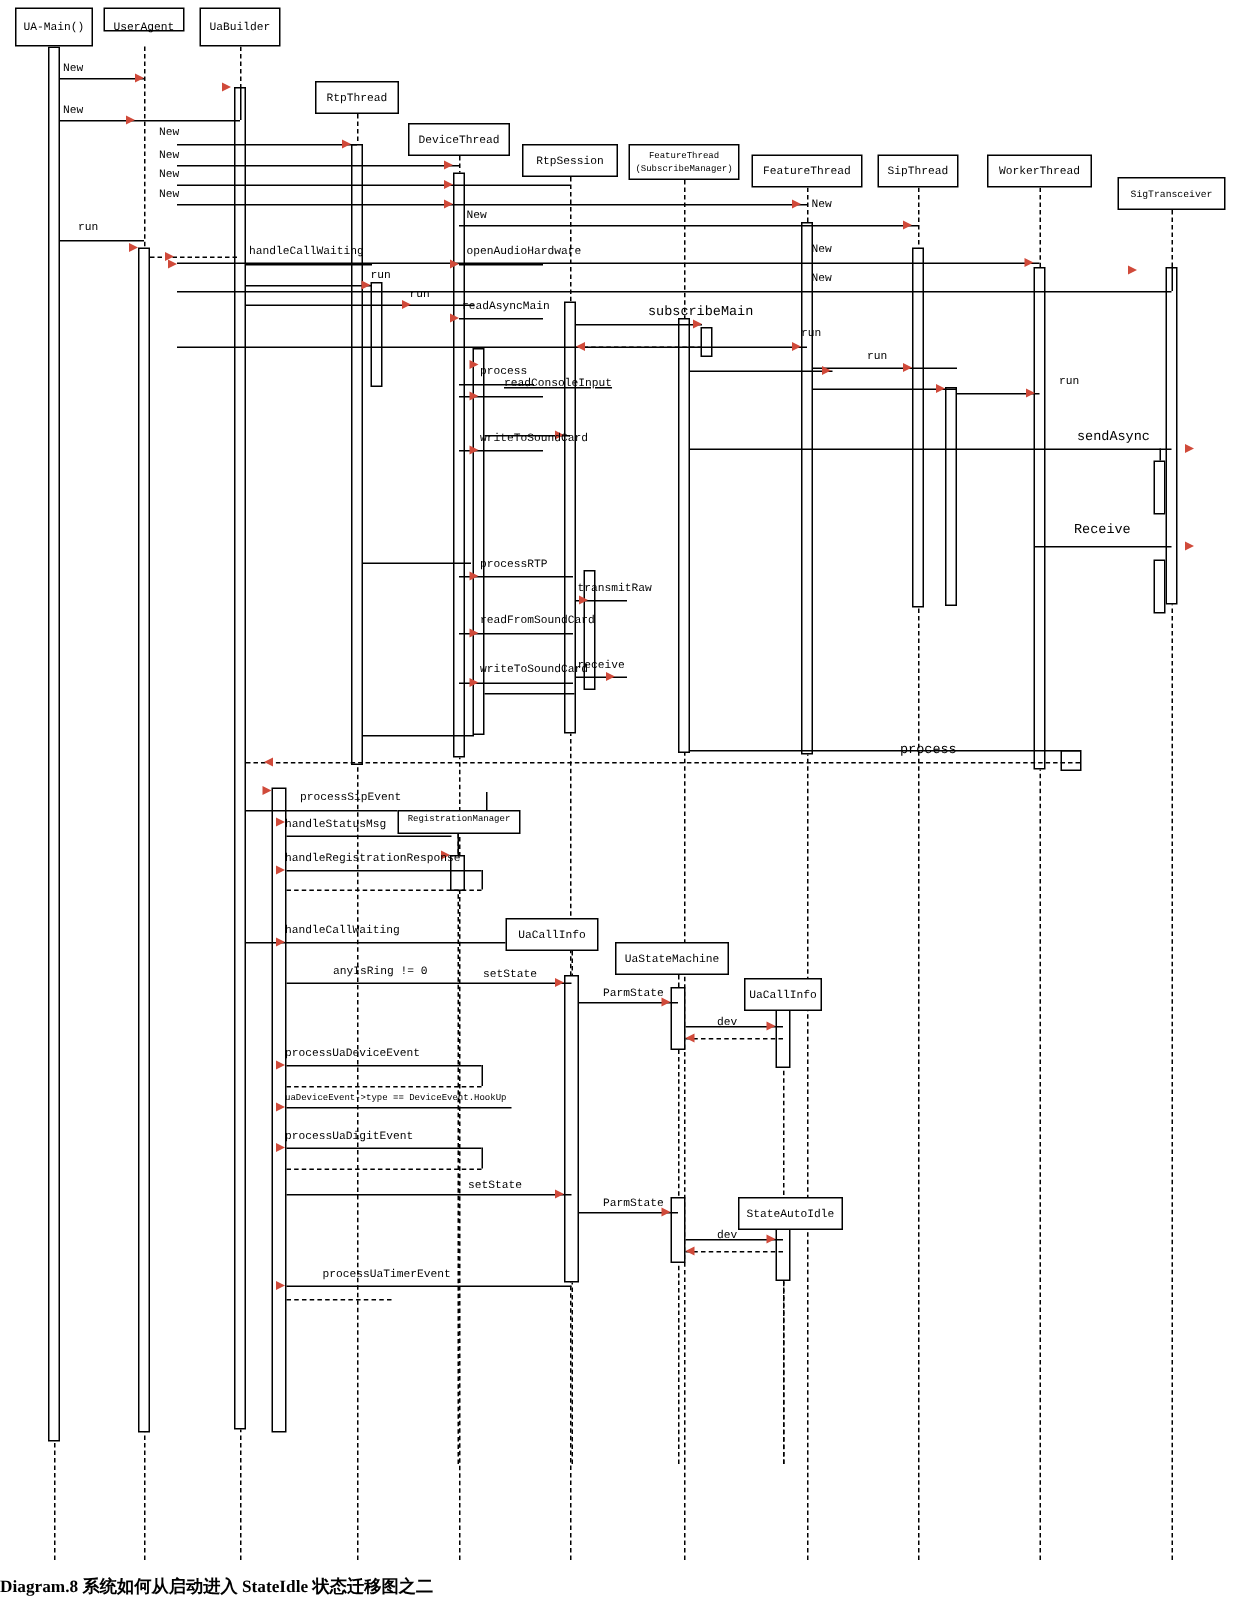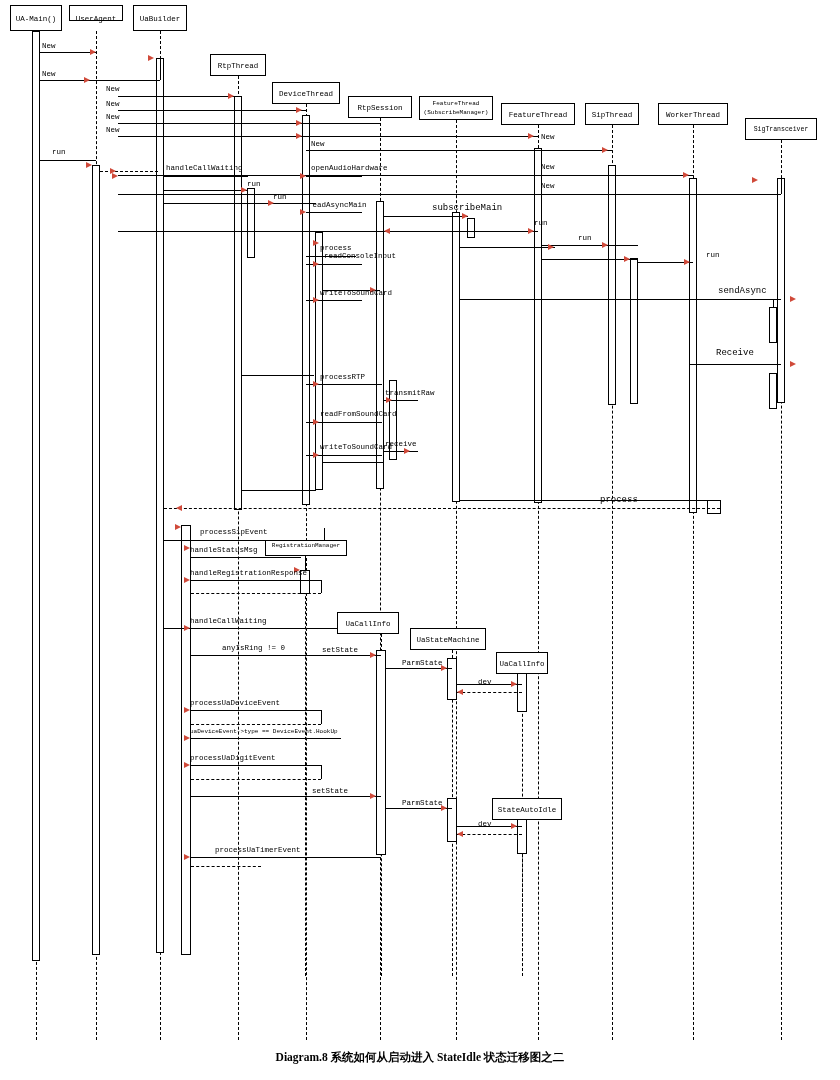--- a/index.html
+++ b/index.html
@@ -87,21 +87,20 @@
     background: transparent;
     text-align: right;
   }
   .msg-label.big {
     font-size: 9px;
   }
   .caption {
     position: absolute;
     left: 0;
     width: 840px;
-    text-align: center;
     font-family: "Liberation Serif", serif;
     font-size: 11.5px;
     font-weight: bold;
     color: #000000;
   }
   .note-box {
     position: absolute;
     box-sizing: border-box;
     border: 1px solid #000000;
     background: #ffffff;
@@ -358,21 +357,21 @@
   <div class="msg-label" style="left:52px; top:148px;">run</div>
   <div class="msg-label" style="left:166px; top:164px;">handleCallWaiting</div>
   <div class="msg-label" style="left:247px; top:180px;">run</div>
   <div class="msg-label" style="left:273px; top:193px;">run</div>
   <div class="msg-label" style="left:311px; top:164px;">openAudioHardware</div>
   <div class="msg-label" style="left:308px; top:201px;">readAsyncMain</div>
   <div class="msg-label big" style="left:432px; top:203px;">subscribeMain</div>
   <div class="msg-label" style="left:320px; top:244px;">process</div>
   <div class="msg-label" style="left:534px; top:219px;">run</div>
   <div class="msg-label" style="left:578px; top:234px;">run</div>
-  <div class="msg-label" style="left:324px; top:252px;">readConsoleInput</div>
+  <div class="msg-label" style="left:336px; top:252px;text-decoration:underline;">readConsoleInput</div>
   <div class="msg-label" style="left:706px; top:251px;">run</div>
   <div class="msg-label" style="left:320px; top:289px;">writeToSoundCard</div>
   <div class="msg-label big" style="left:718px; top:286px;">sendAsync</div>
   <div class="msg-label big" style="left:716px; top:348px;">Receive</div>
   <div class="msg-label" style="left:320px; top:373px;">processRTP</div>
   <div class="msg-label" style="left:385px; top:389px;">transmitRaw</div>
   <div class="msg-label" style="left:320px; top:410px;">readFromSoundCard</div>
   <div class="msg-label" style="left:320px; top:443px;">writeToSoundCard</div>
   <div class="msg-label" style="left:385px; top:440px;">receive</div>
   <div class="msg-label big" style="left:600px; top:495px;">process</div>

